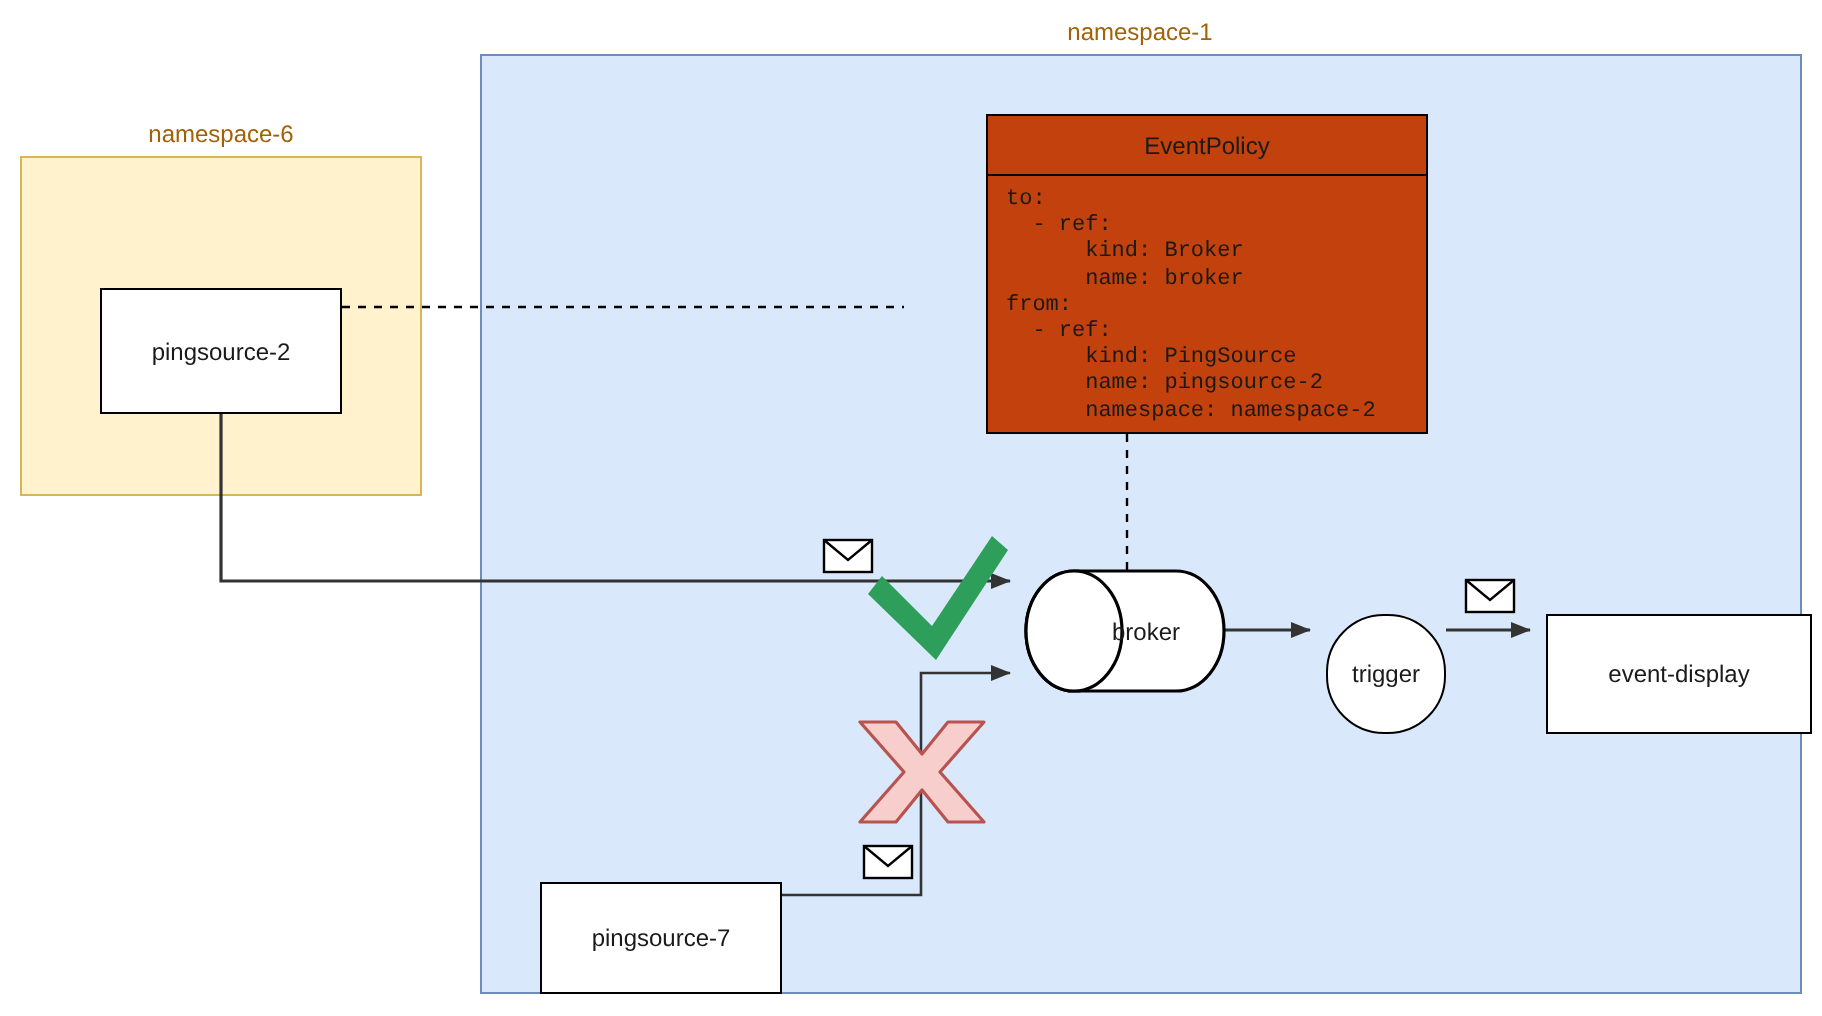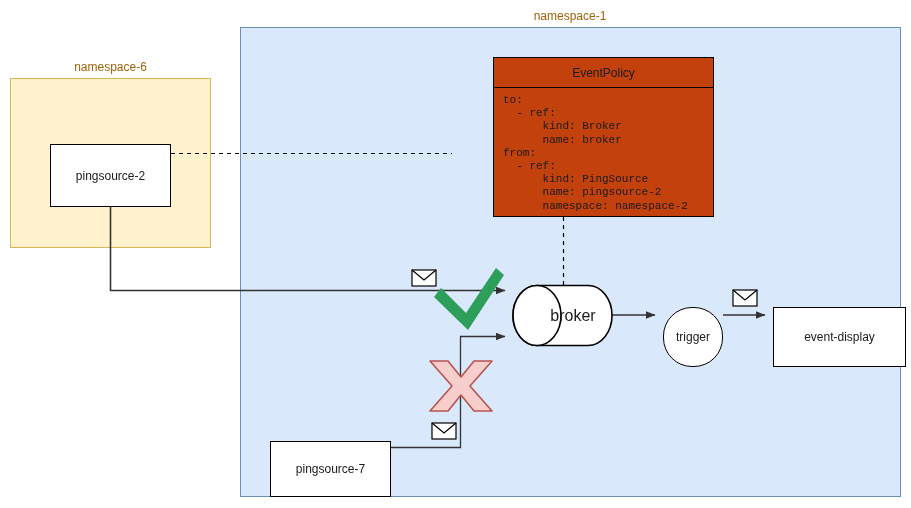--- a/index.html
+++ b/index.html
@@ -94,21 +94,21 @@
   }
   #broker-label {
     position: absolute;
     left: 513px; top: 285px;
     width: 98px; height: 61px;
     display: flex;
     align-items: center;
     justify-content: center;
     padding-left: 22px;
     box-sizing: border-box;
-    font-size: 16px;
+    font-size: 12px;
     color: #1a1a1a;
   }
 
   svg.overlay {
     position: absolute;
     left: 0; top: 0;
     width: 911px; height: 508px;
     pointer-events: none;
   }
 </style>

